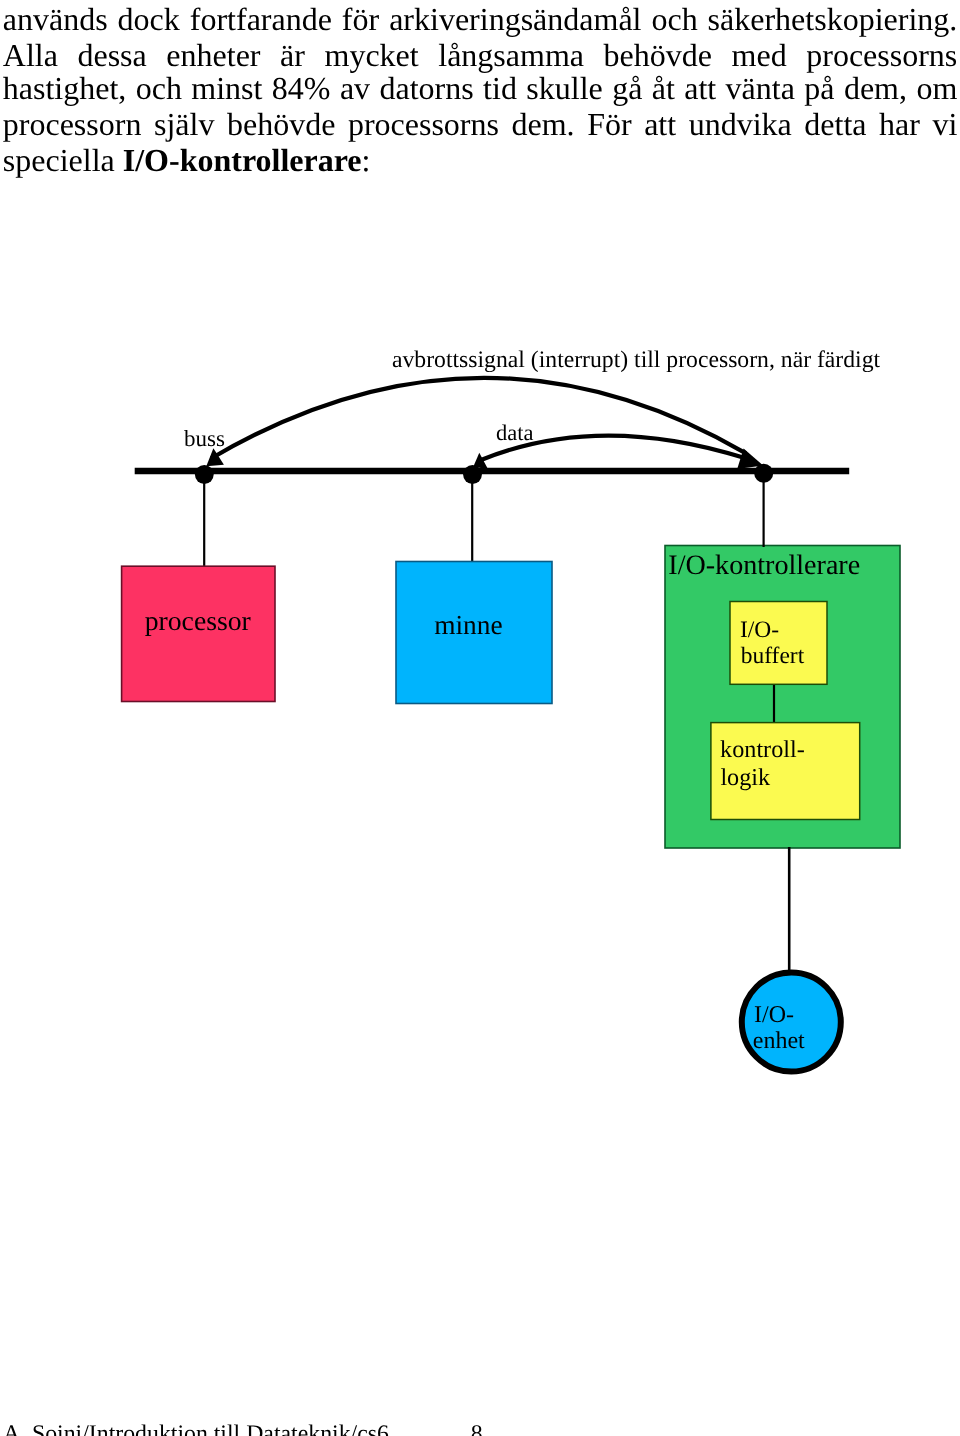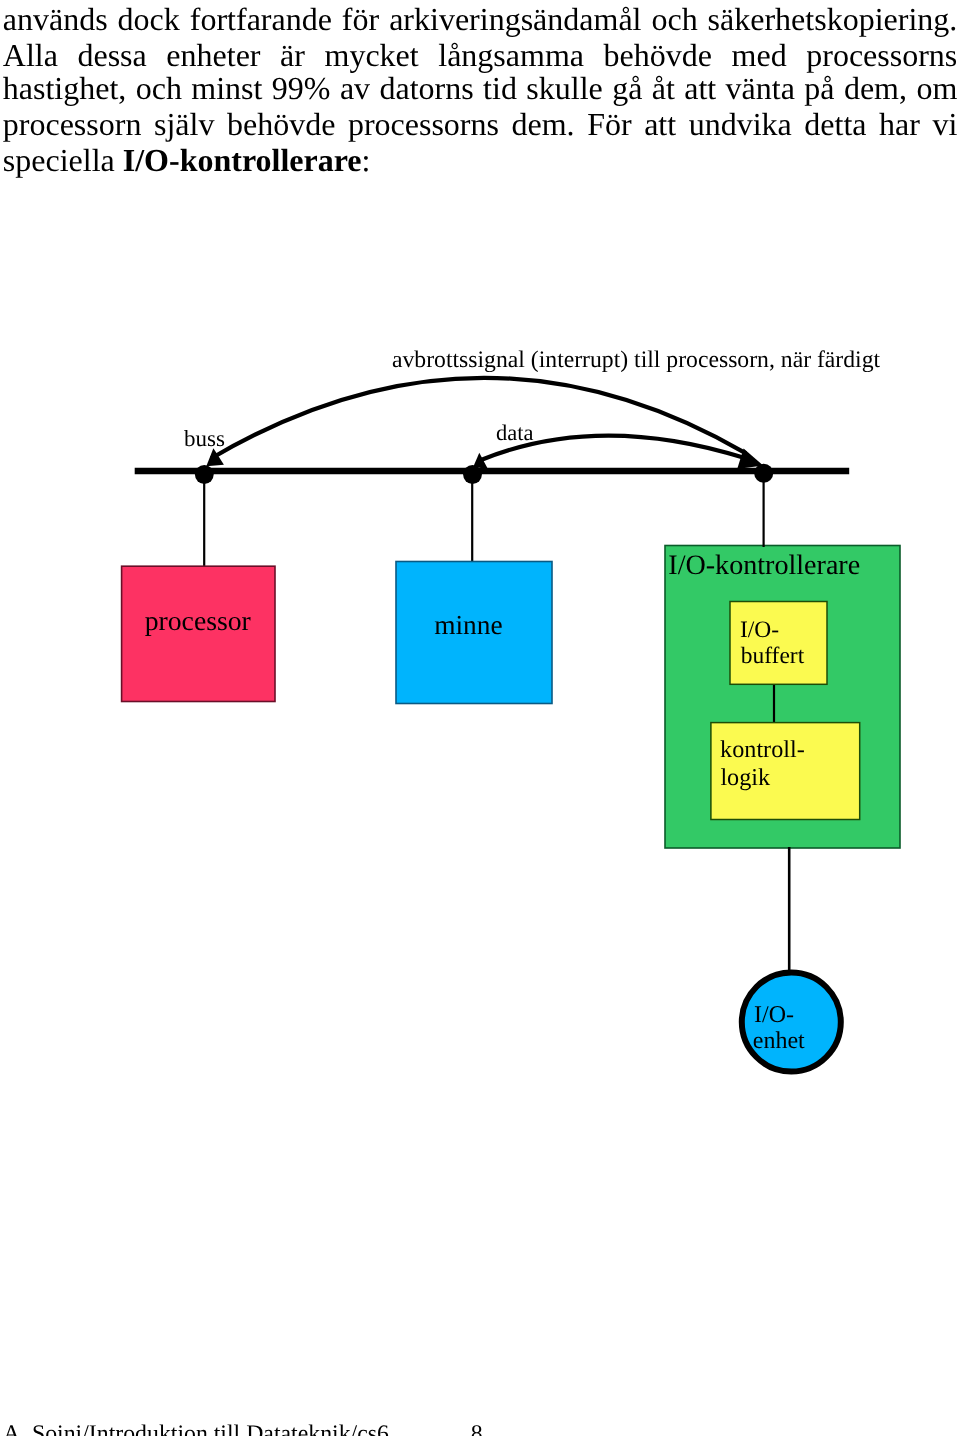--- a/index.html
+++ b/index.html
@@ -33,21 +33,21 @@
   #bufBox,#logBox{fill:#fbfa50;stroke:#1d4d07;stroke-width:1.5;}
   #devCircle{fill:#00b4fd;stroke:#000;stroke-width:6;}
 </style>
 </head>
 <body>
 
 <div class="page">
 
   <div class="tline" id="L0" style="top:-4px"><span>används dock fortfarande för arkiveringsändamål och säkerhetskopiering.</span><br></div>
   <div class="tline" id="L1" style="top:31.5px"><span>Alla dessa enheter är mycket långsamma behövde med processorns</span><br></div>
-  <div class="tline" id="L2" style="top:65px"><span>hastighet, och minst 99% av datorns tid skulle gå åt att vänta på dem, om</span><br></div>
+  <div class="tline" id="L2" style="top:65px"><span>hastighet, och minst 84% av datorns tid skulle gå åt att vänta på dem, om</span><br></div>
   <div class="tline" id="L3" style="top:101px"><span>processorn själv behövde processorns dem. För att undvika detta har vi</span><br></div>
   <div class="tline" id="L4" style="top:136.5px;text-align:left;text-align-last:left">speciella <b>I/O-kontrollerare</b>:</div>
 
   <svg class="diagram" viewBox="0 0 960 1436">
 
     <rect id="ctrlBox" x="665" y="538.5" width="235" height="302.5" fill="#33c966"></rect>
 
     <line x1="204.2" y1="464" x2="204.2" y2="560" stroke="#000" stroke-width="2.2"></line>
     <line x1="472.2" y1="464" x2="472.2" y2="556" stroke="#000" stroke-width="2.2"></line>
     <line x1="763.6" y1="464" x2="763.6" y2="540" stroke="#000" stroke-width="2.2"></line>

